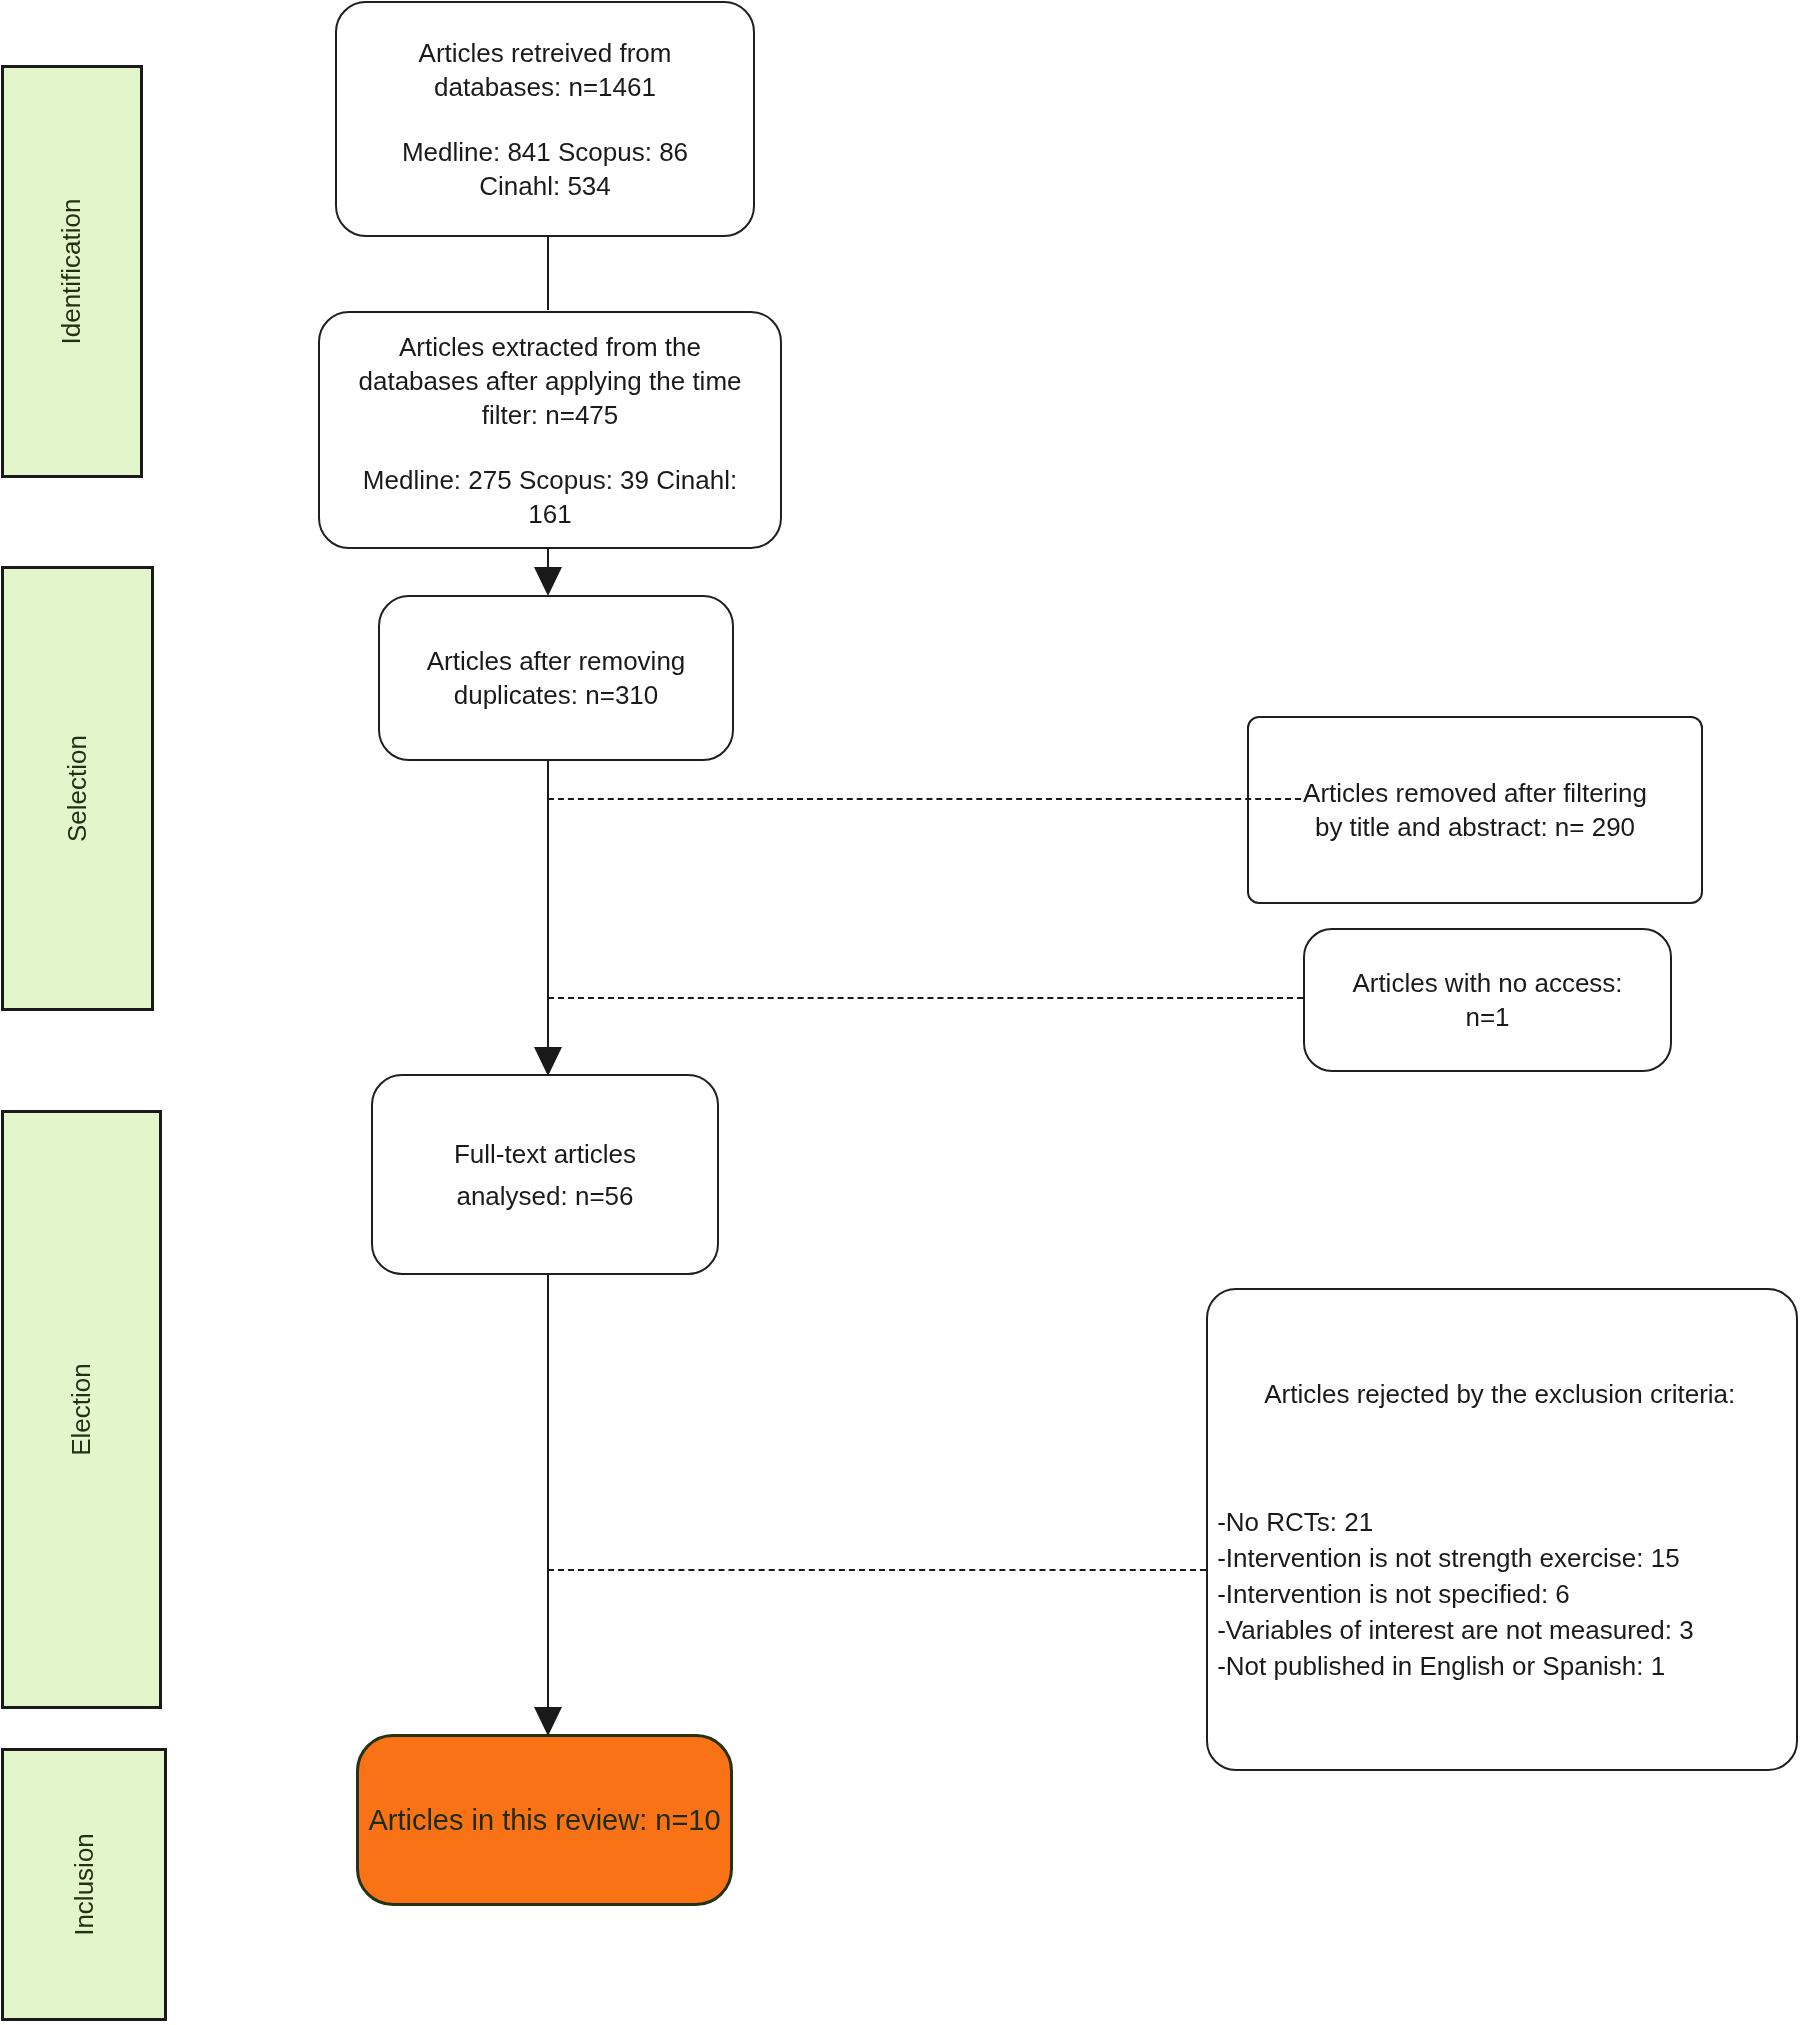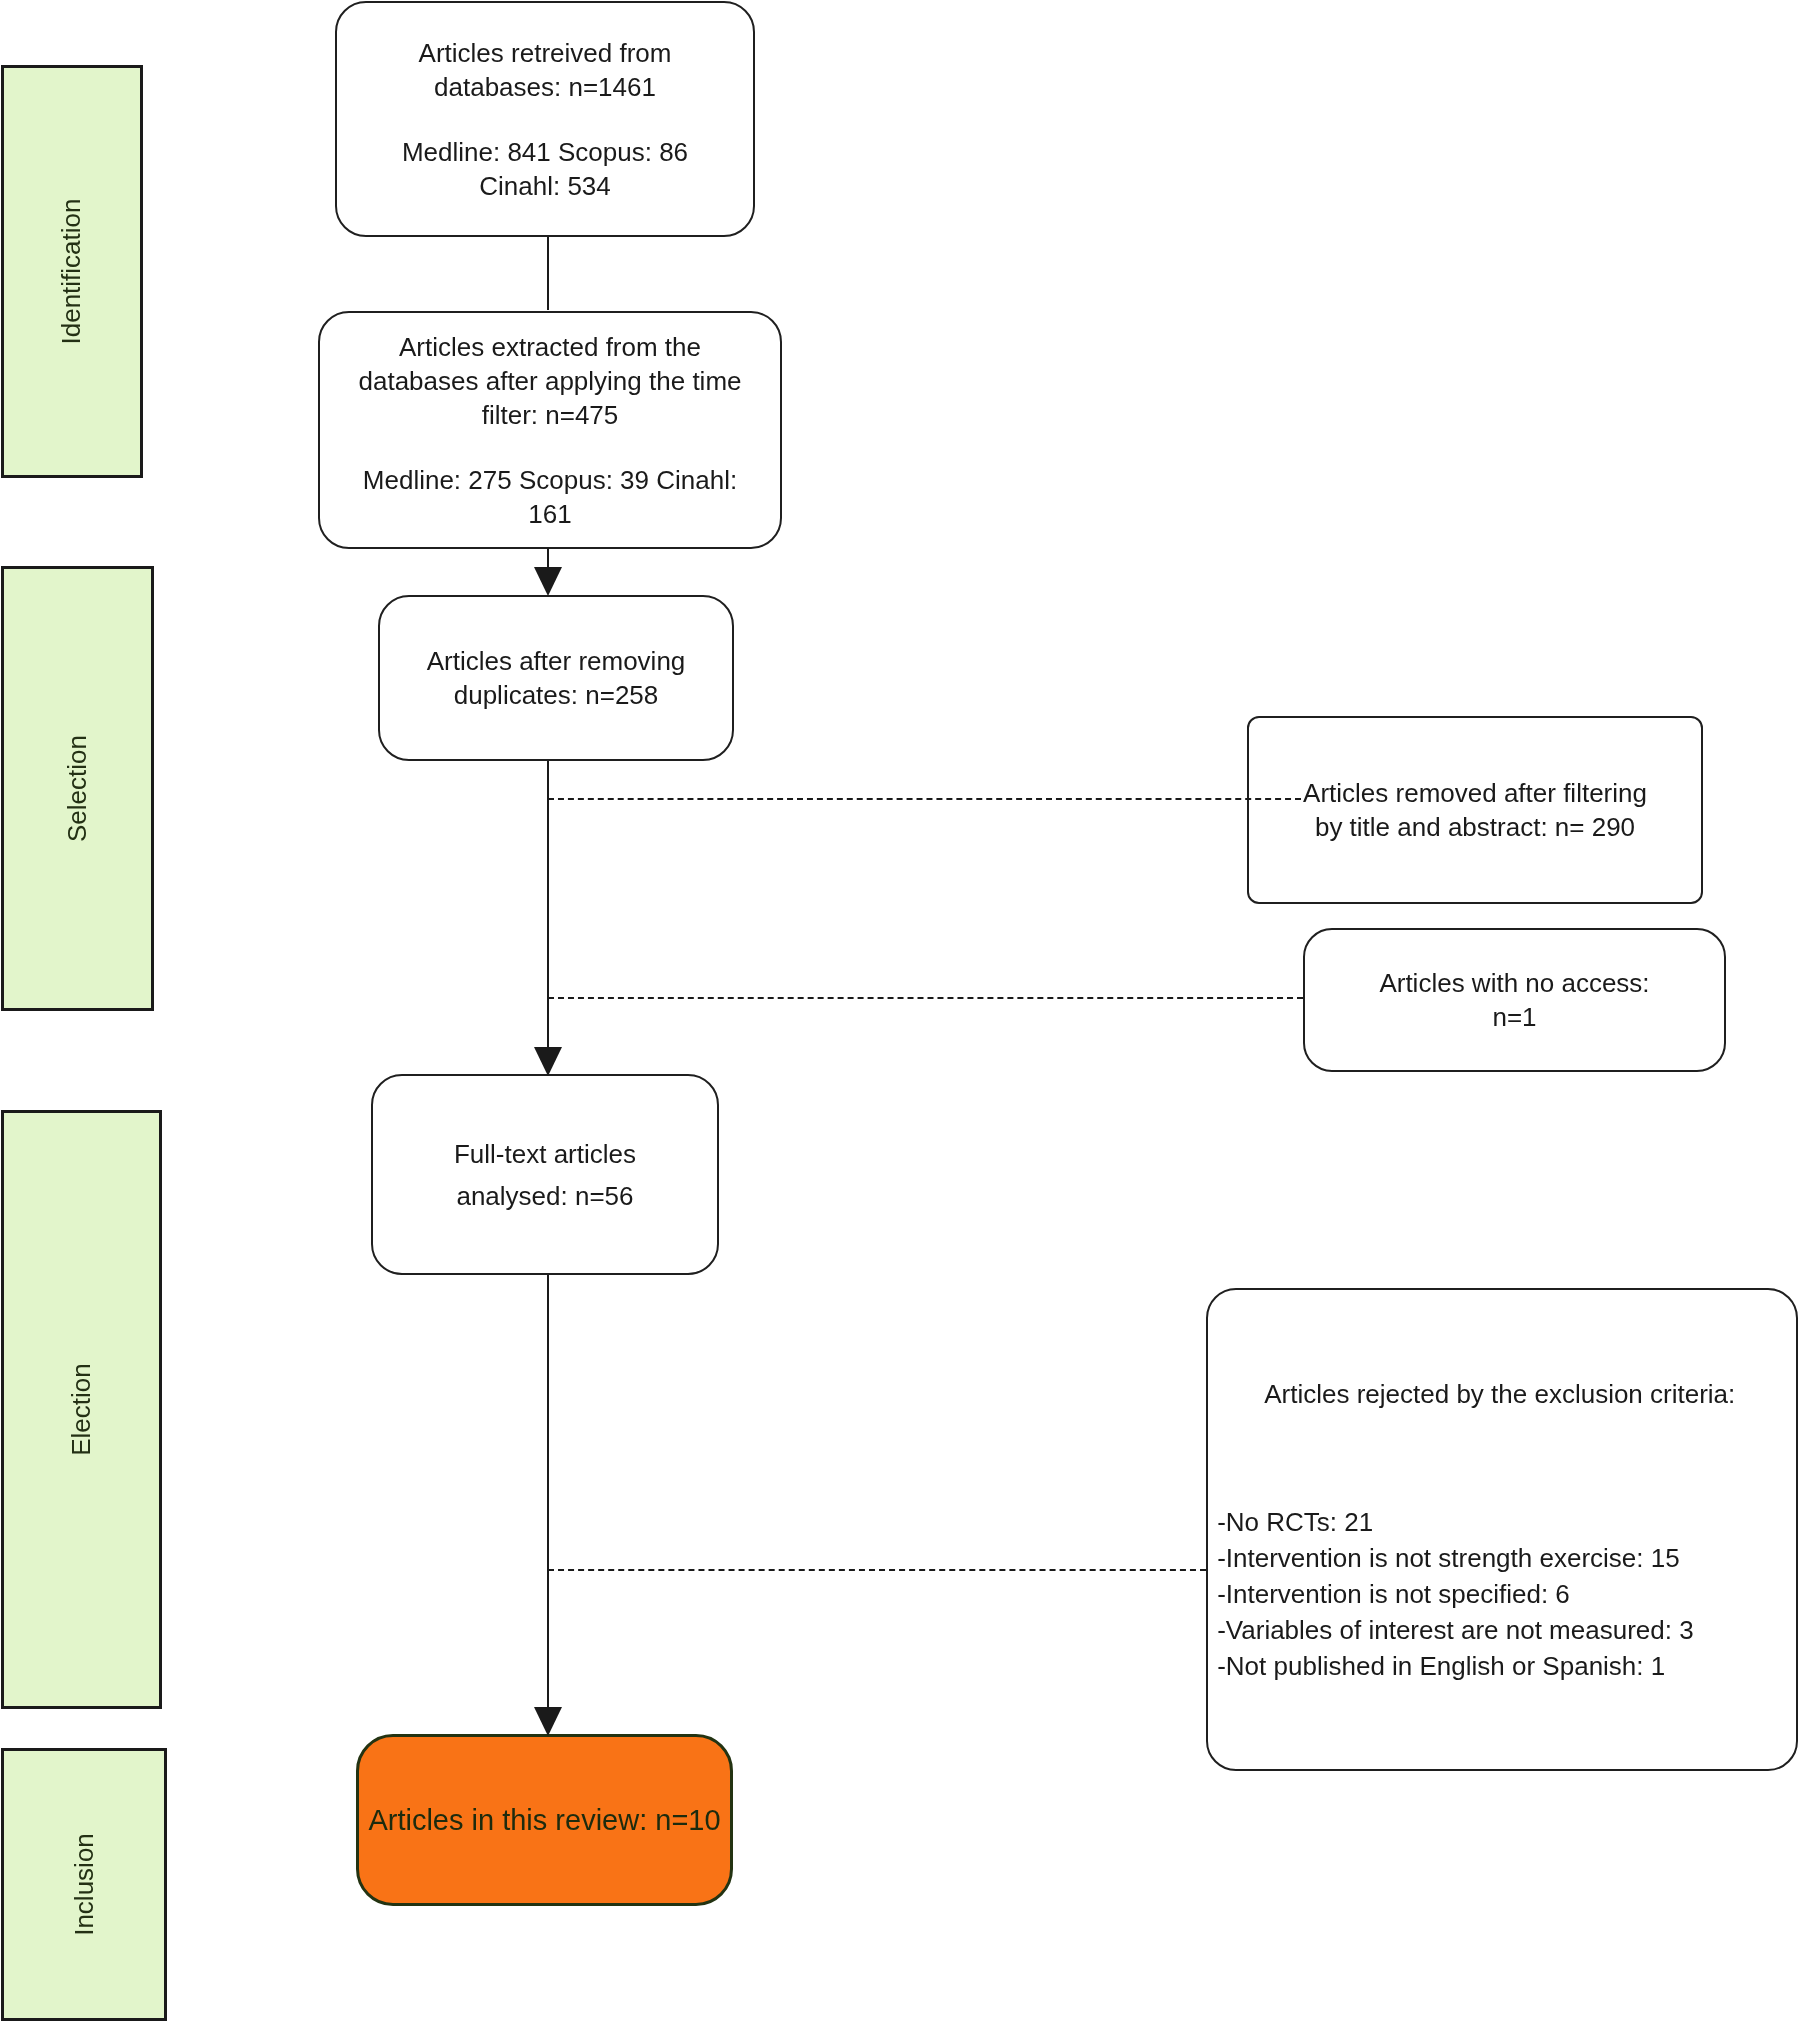--- a/index.html
+++ b/index.html
@@ -31,21 +31,21 @@
   .node .pgap{height:31px;}
   #box-retrieved{left:335px;top:1.1px;width:420px;height:236px;}
   #box-timefilter{left:318px;top:311px;width:464px;height:238px;}
   #box-duplicates{left:378px;top:595px;width:356px;height:166px;}
   #box-fulltext{left:371px;top:1074px;width:348px;height:201px;gap:8px;}
   #box-included{
     left:356px;top:1734px;width:377px;height:172px;border-radius:37px;
     background:#f97316;border:3.4px solid #233312;color:#1d2b0e;font-size:29px;
   }
   #box-title-abstract{left:1247px;top:716px;width:456px;height:188px;border-radius:12px;}
-  #box-no-access{left:1303px;top:928px;width:423px;height:144px;border-radius:29px;}
+  #box-no-access{left:1303px;top:928px;width:369px;height:144px;border-radius:29px;}
   #box-exclusion{
     left:1206px;top:1288px;width:592px;height:483px;border-radius:30px;
     justify-content:center;align-items:stretch;text-align:left;line-height:36px;
     padding:0 13.7px 0 9.2px;
   }
   #box-exclusion .exc-header{text-align:center;}
   #box-exclusion .exc-gap{height:92px;}
 
   
   .seg{position:absolute;width:2.3px;background:#1a1a1a;}
@@ -98,21 +98,21 @@
     <div>Articles extracted from the</div>
     <div>databases after applying the time</div>
     <div>filter: n=475</div>
     <div class="pgap"></div>
     <div>Medline: 275 Scopus: 39 Cinahl:</div>
     <div>161</div>
   </div>
 
   <div class="node" id="box-duplicates">
     <div>Articles after removing</div>
-    <div>duplicates: n=258</div>
+    <div>duplicates: n=310</div>
   </div>
 
   <div class="node" id="box-fulltext">
     <div>Full-text articles</div>
     <div>analysed: n=56</div>
   </div>
 
   <div class="node" id="box-included">
     <div>Articles in this review: n=10</div>
   </div>

